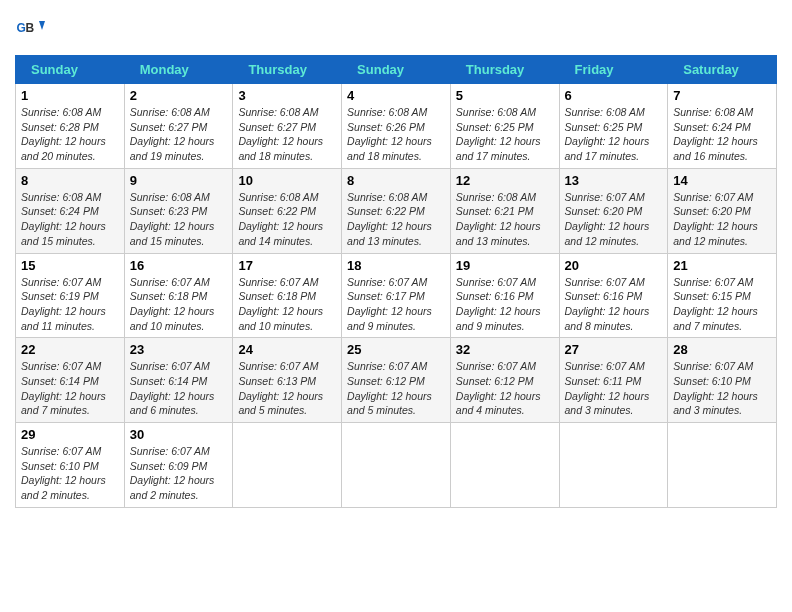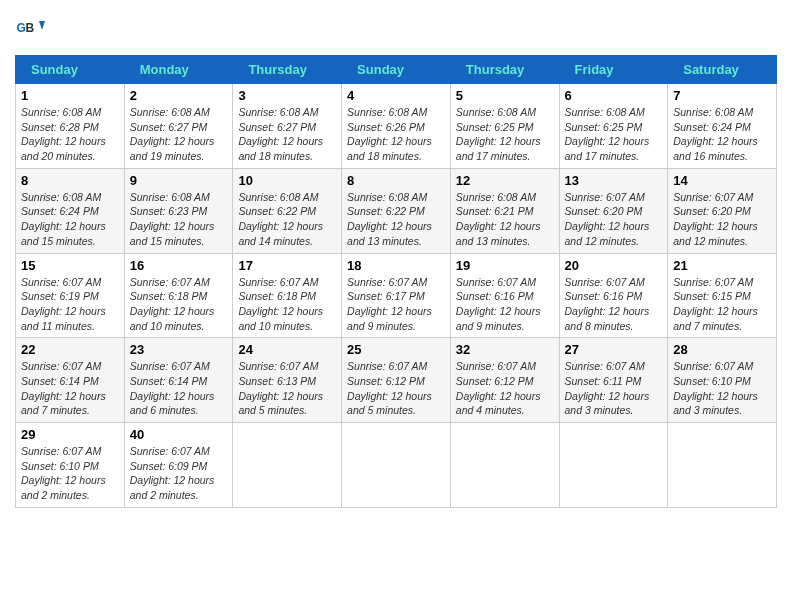--- a/index.html
+++ b/index.html
@@ -356,21 +356,21 @@
       <tr>
         <td>
         <span class="day-num">29</span>
         <span class="day-info">
           Sunrise: 6:07 AM<br>
           Sunset: 6:10 PM<br>
           Daylight: 12 hours and 2 minutes.
         </span>
       </td>
         <td>
-        <span class="day-num">40</span>
+        <span class="day-num">30</span>
         <span class="day-info">
           Sunrise: 6:07 AM<br>
           Sunset: 6:09 PM<br>
           Daylight: 12 hours and 2 minutes.
         </span>
       </td>
         <td class="empty-cell"></td>
         <td class="empty-cell"></td>
         <td class="empty-cell"></td>
         <td class="empty-cell"></td>

